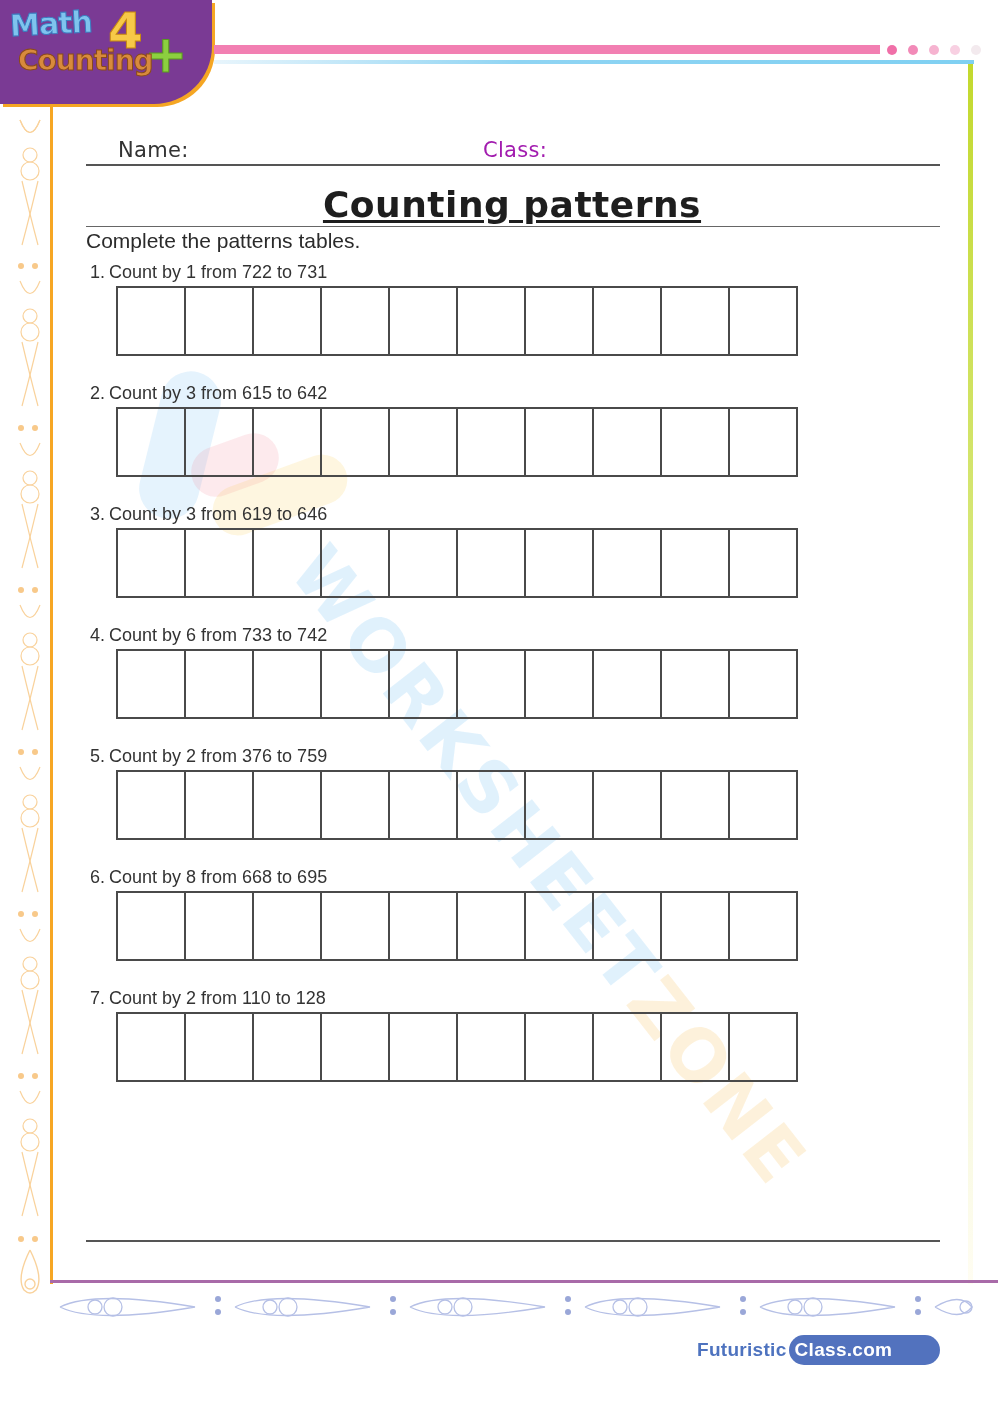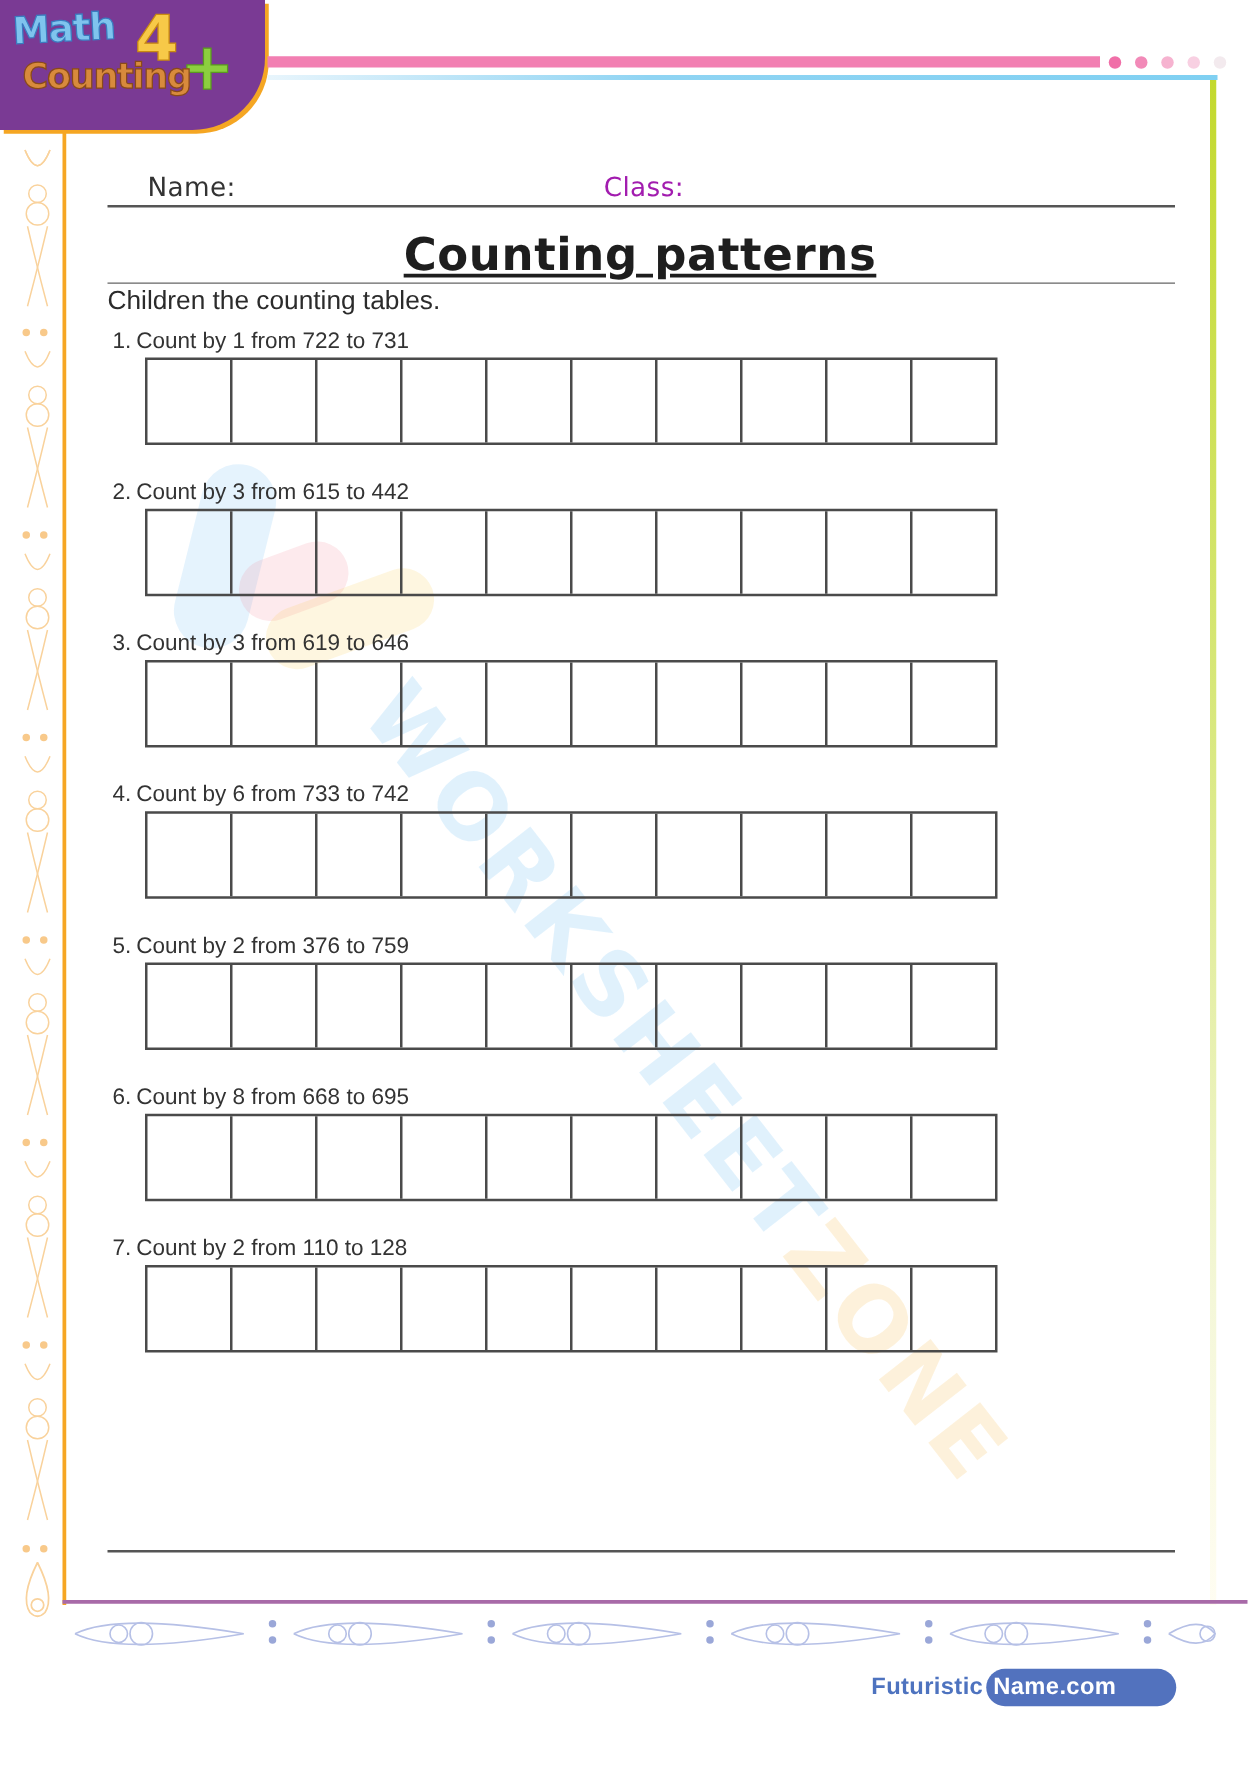--- a/index.html
+++ b/index.html
@@ -259,40 +259,40 @@
   <span class="wm-a">WORKSHEET</span><span class="wm-b">ZONE</span>
 </div>
 
 <span class="name-label">Name:</span>
 <span class="class-label">Class:</span>
 <div class="rule" style="left:86px;top:164px;width:854px"></div>
 
 <div class="title">Counting patterns</div>
 <div class="rule" style="left:86px;top:226px;width:854px;height:1px;background:#666"></div>
 
-<div class="instructions">Children the counting tables.</div>
+<div class="instructions">Complete the patterns tables.</div>
 
 <div class="problem" style="top:262px">
   <div class="problem-label"><span class="problem-num">1.</span><span>Count by 1 from 722 to 731</span></div>
   <div class="grid">
     <div class="cell"></div>
       <div class="cell"></div>
       <div class="cell"></div>
       <div class="cell"></div>
       <div class="cell"></div>
       <div class="cell"></div>
       <div class="cell"></div>
       <div class="cell"></div>
       <div class="cell"></div>
       <div class="cell"></div>
   </div>
 </div>
 
 <div class="problem" style="top:383px">
-  <div class="problem-label"><span class="problem-num">2.</span><span>Count by 3 from 615 to 442</span></div>
+  <div class="problem-label"><span class="problem-num">2.</span><span>Count by 3 from 615 to 642</span></div>
   <div class="grid">
     <div class="cell"></div>
       <div class="cell"></div>
       <div class="cell"></div>
       <div class="cell"></div>
       <div class="cell"></div>
       <div class="cell"></div>
       <div class="cell"></div>
       <div class="cell"></div>
       <div class="cell"></div>
@@ -377,14 +377,14 @@
       <div class="cell"></div>
       <div class="cell"></div>
       <div class="cell"></div>
   </div>
 </div>
 
 <div class="answer-rule"></div>
 
 <div class="footer-brand">
   <span class="footer-left">Futuristic</span>
-  <span class="footer-pill">Name.com</span>
+  <span class="footer-pill">Class.com</span>
 </div>
 
 </body></html>

